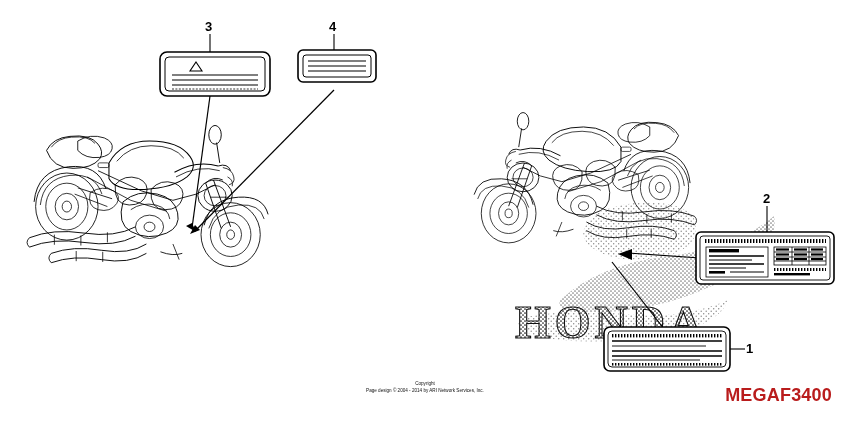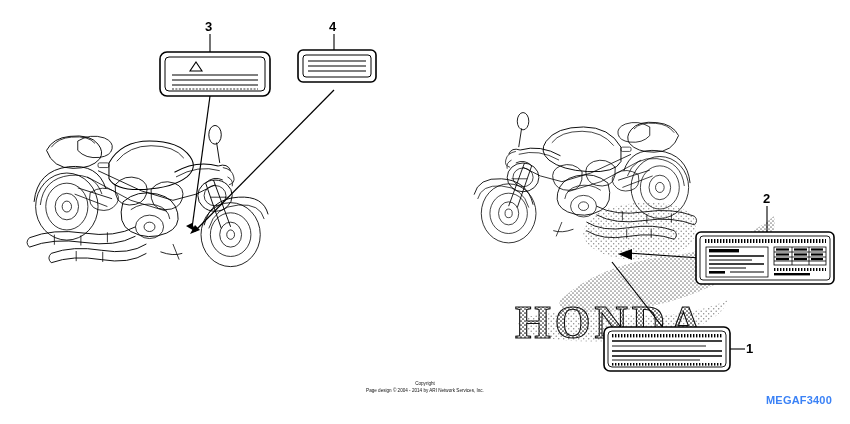--- a/index.html
+++ b/index.html
@@ -13,21 +13,21 @@
     position:absolute;font-size:13px;font-weight:bold;color:#000;
     font-family:"Liberation Sans", sans-serif;line-height:1;
   }
   .footer-copy{
     position:absolute;left:0;right:0;text-align:center;
     font-size:4.6px;color:#111;line-height:1.45;
     font-family:"Liberation Sans", sans-serif;white-space:nowrap;
   }
   .partno{
     position:absolute;right:18px;bottom:18px;
-    font-size:11px;font-weight:bold;color:#3b82f6;letter-spacing:.2px;
+    font-size:18px;font-weight:bold;color:#b91c1c;letter-spacing:.2px;
     font-family:"Liberation Sans", sans-serif;
   }
 </style>
 </head>
 <body>
 
 <svg id="sheet" viewBox="0 0 850 424" xmlns="http://www.w3.org/2000/svg">
 
   <defs>
     <pattern id="halftone" width="4" height="4" patternUnits="userSpaceOnUse">

